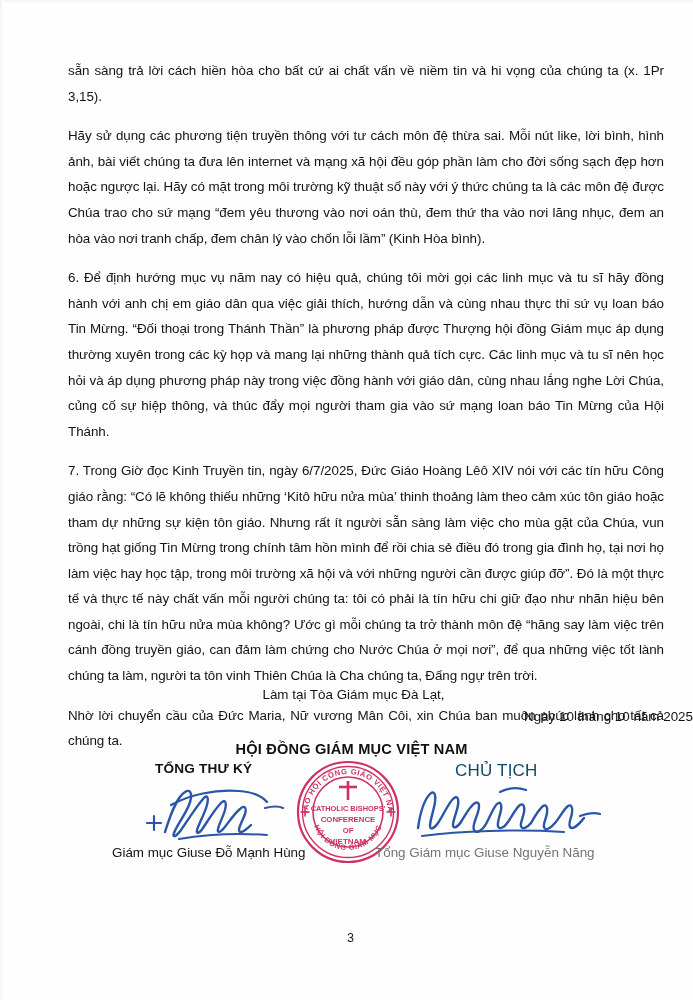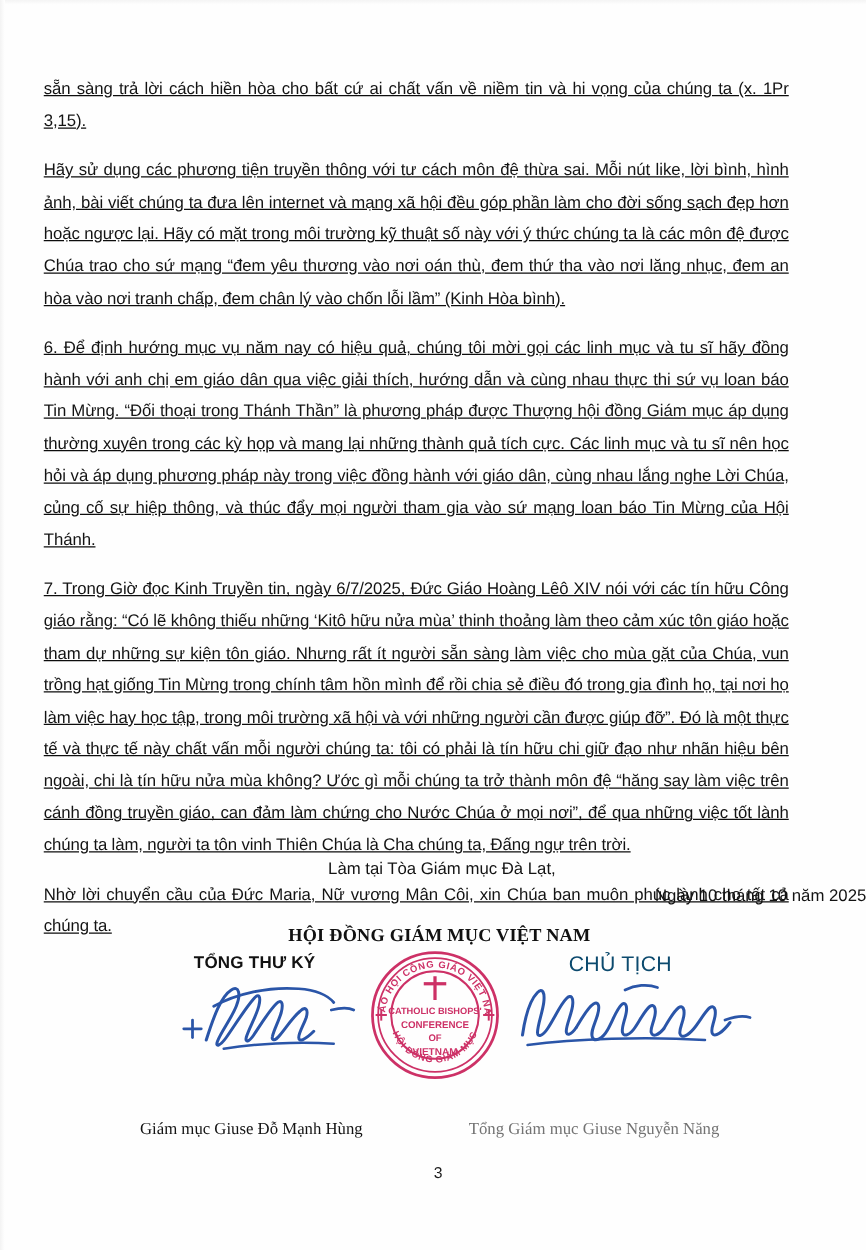--- a/index.html
+++ b/index.html
@@ -29,24 +29,23 @@
     background: linear-gradient(to bottom, #f4f4f4, #ffffff);
   }
   .scan-edge-left {
     position: absolute;
     top: 0; bottom: 0; left: 0; width: 4px;
     background: linear-gradient(to right, #f3f3f3, #ffffff);
   }
 
   .body-text {
     position: absolute;
-    left: 35px;
+    left: 68px;
     top: 58px;
     width: 596px;
-    text-decoration: underline;
   }
 
   p.para {
     margin: 0 0 14px 0;
     font-size: 13.4px;
     line-height: 25.6px;
     text-align: justify;
     text-justify: inter-word;
     letter-spacing: -0.05px;
     word-spacing: -0.2px;
@@ -76,21 +75,20 @@
     right: 0;
     top: 741px;
   }
   .org-title {
     text-align: center;
     font-size: 14.6px;
     font-weight: bold;
     letter-spacing: 0.2px;
     color: #111;
     padding-left: 10px;
-    font-family: Liberation Serif, serif;
   }
   .roles {
     position: relative;
     height: 22px;
     margin-top: 4px;
   }
   .role-left {
     position: absolute;
     left: 155px;
     top: 0;
@@ -132,23 +130,22 @@
     top: 760px;
     width: 104px;
     height: 104px;
   }
 
   
   .names {
     position: absolute;
     left: 0;
     right: 0;
-    top: 895px;
+    top: 845px;
     height: 22px;
-    font-family: Liberation Serif, serif;
   }
   .name-left {
     position: absolute;
     left: 112px;
     top: 0;
     font-size: 13.4px;
     color: #131313;
   }
   .name-right {
     position: absolute;

